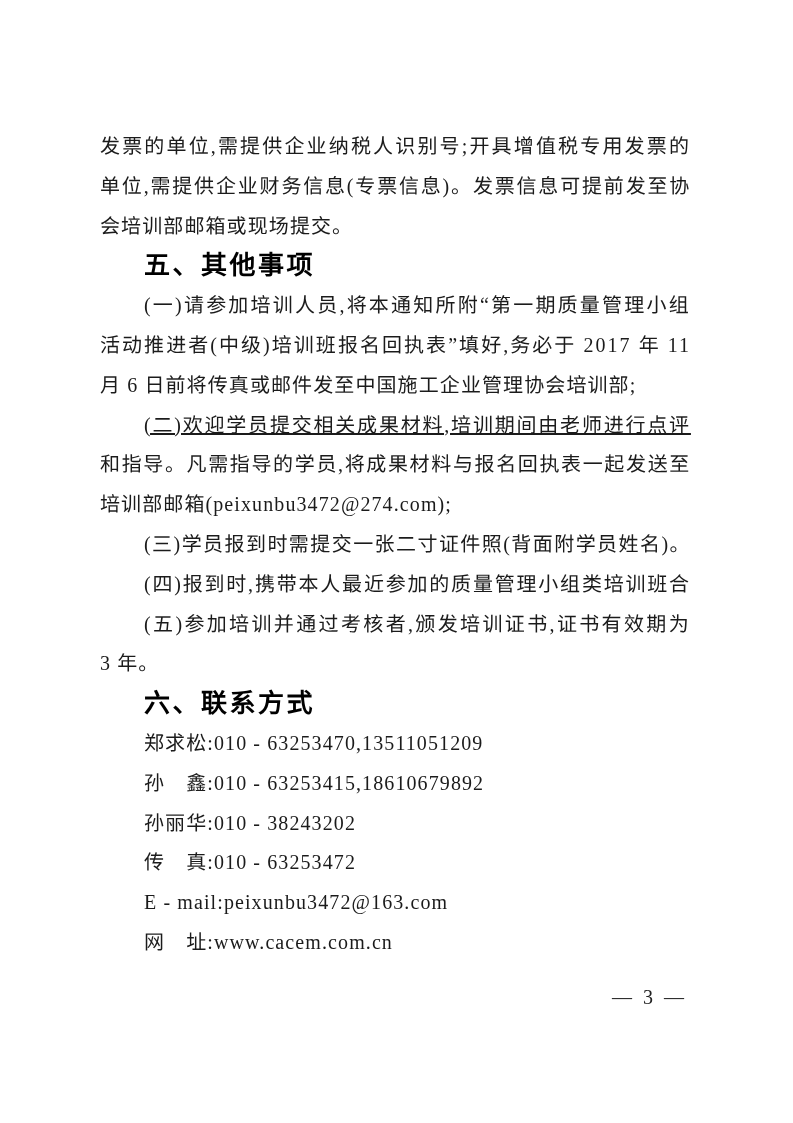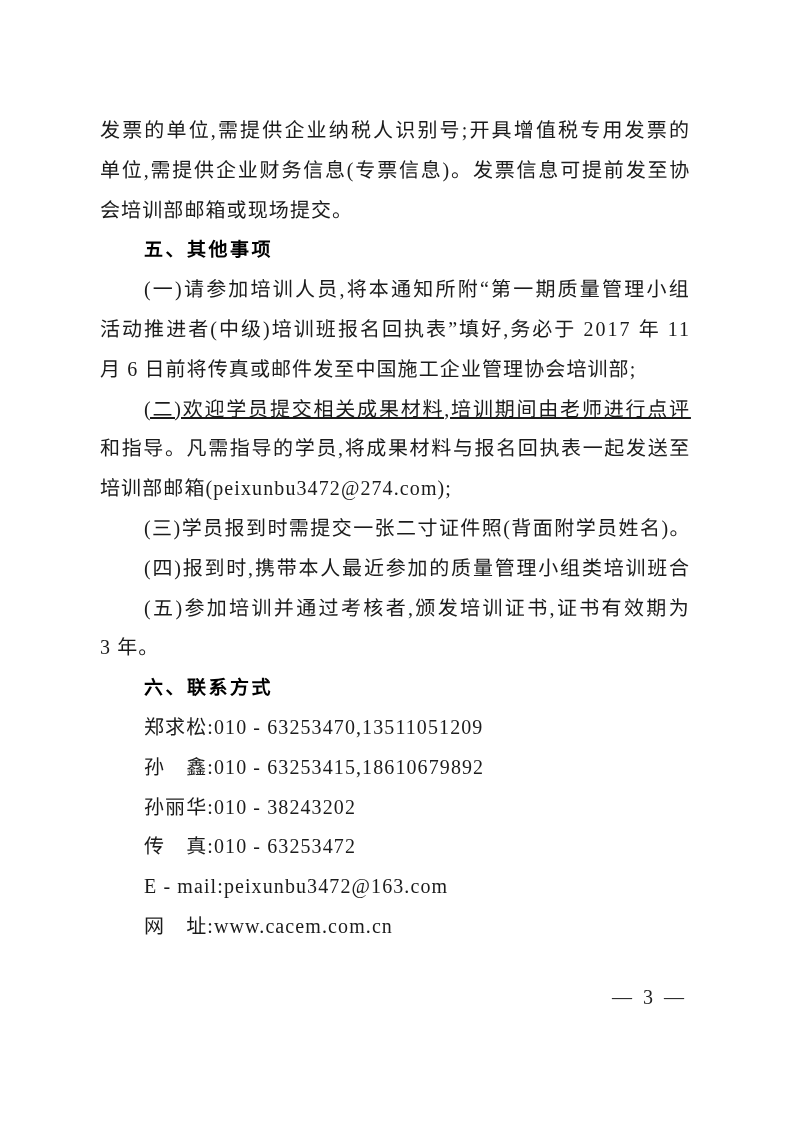--- a/index.html
+++ b/index.html
@@ -12,39 +12,39 @@
     width: 793px;
     height: 1123px;
     background: #ffffff;
     overflow: hidden;
     font-family: "Liberation Serif", "DejaVu Serif", serif;
     color: #1b1b1b;
   }
   .content {
     position: absolute;
     left: 100px;
-    top: 111px;
+    top: 127px;
     width: 591px;
   }
   .line {
     height: 39.8px;
     line-height: 39.8px;
     font-size: 20px;
     white-space: nowrap;
   }
   .line .t {
     letter-spacing: 1.1px;
   }
   .line.indent {
     padding-left: 44px;
   }
   .line.heading {
     font-family: Liberation Sans, sans-serif;
     font-weight: 700;
-    font-size: 19px;
+    font-size: 26px;
     color: #000000;
   }
   .line.heading .t {
     letter-spacing: 2.5px;
   }
   .page-number {
     position: absolute;
     top: 986px;
     left: 0;
     right: 106px;

